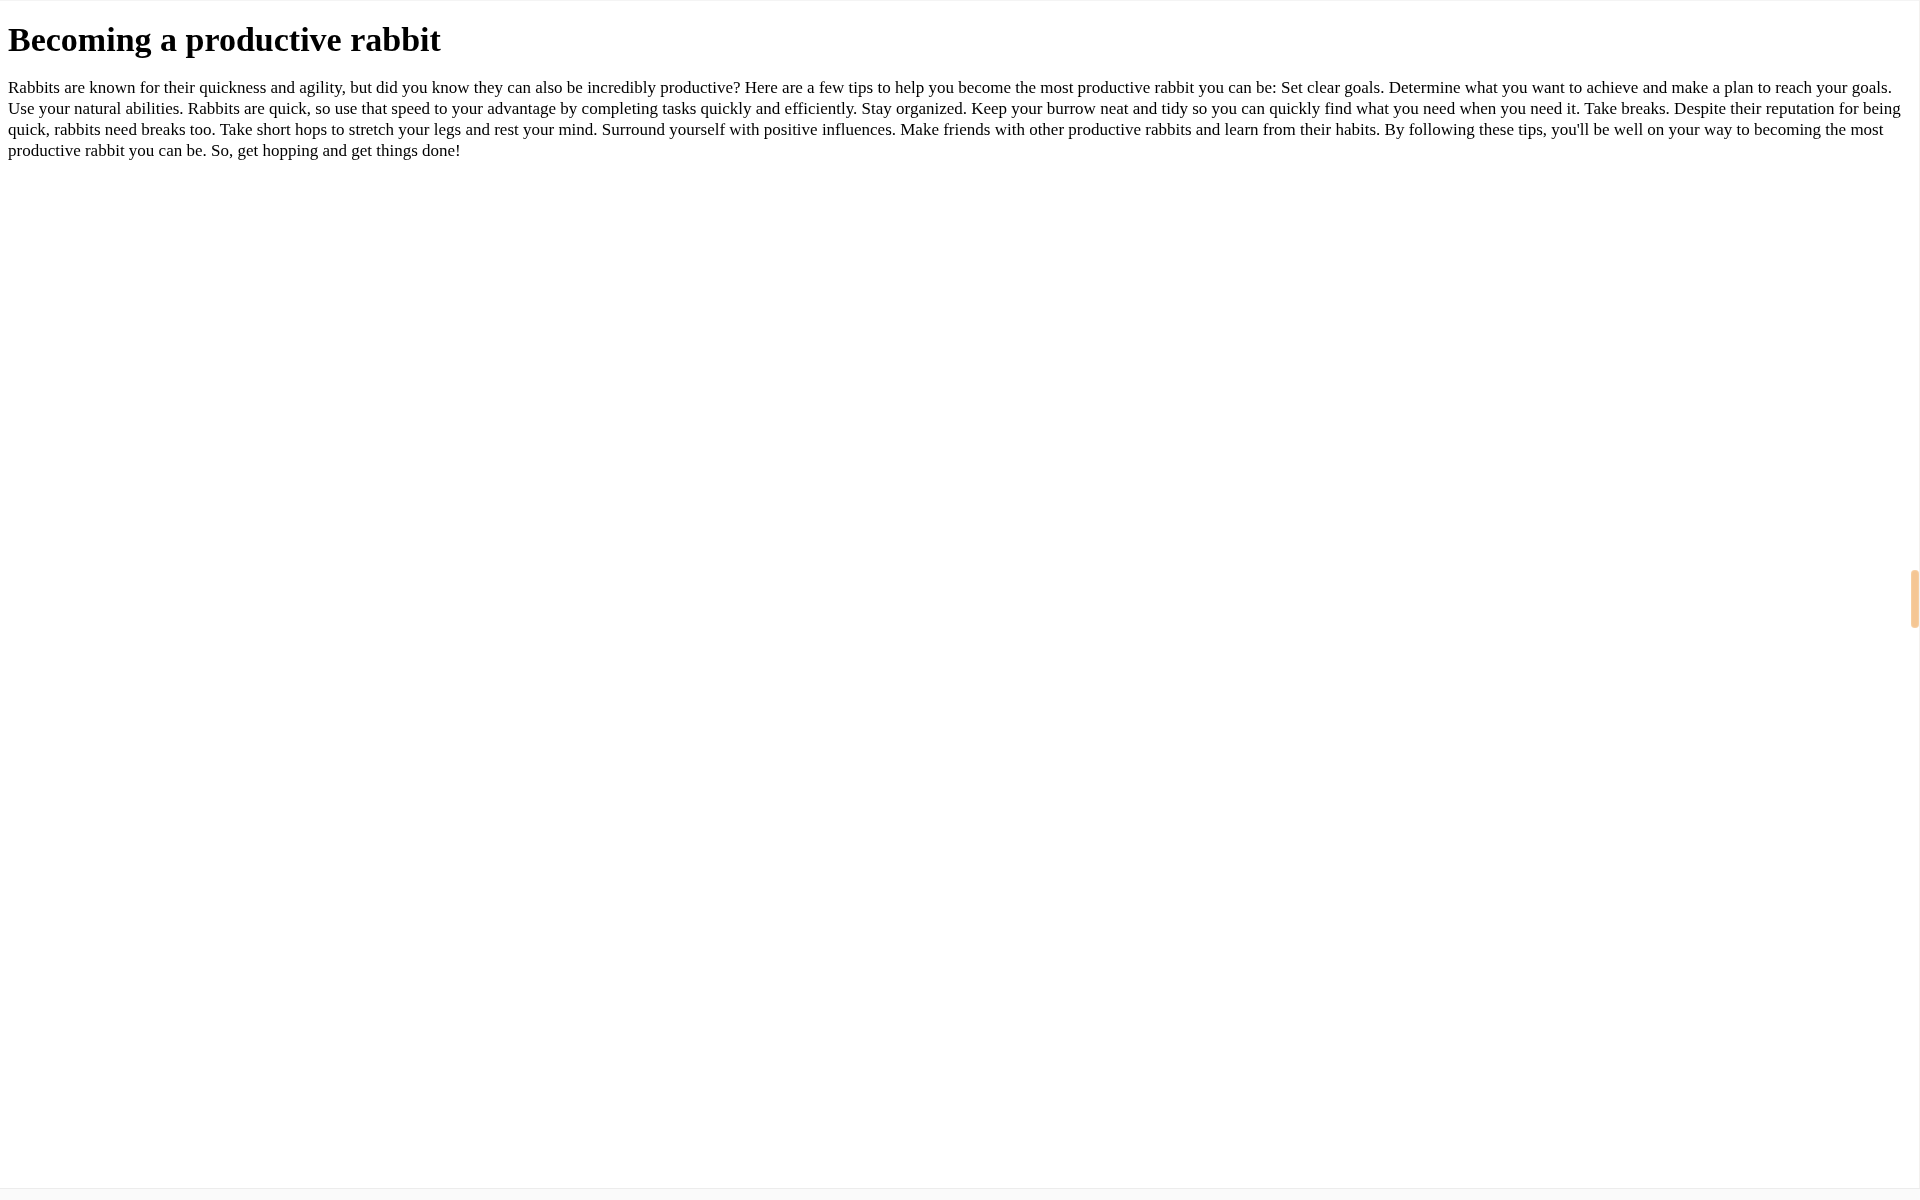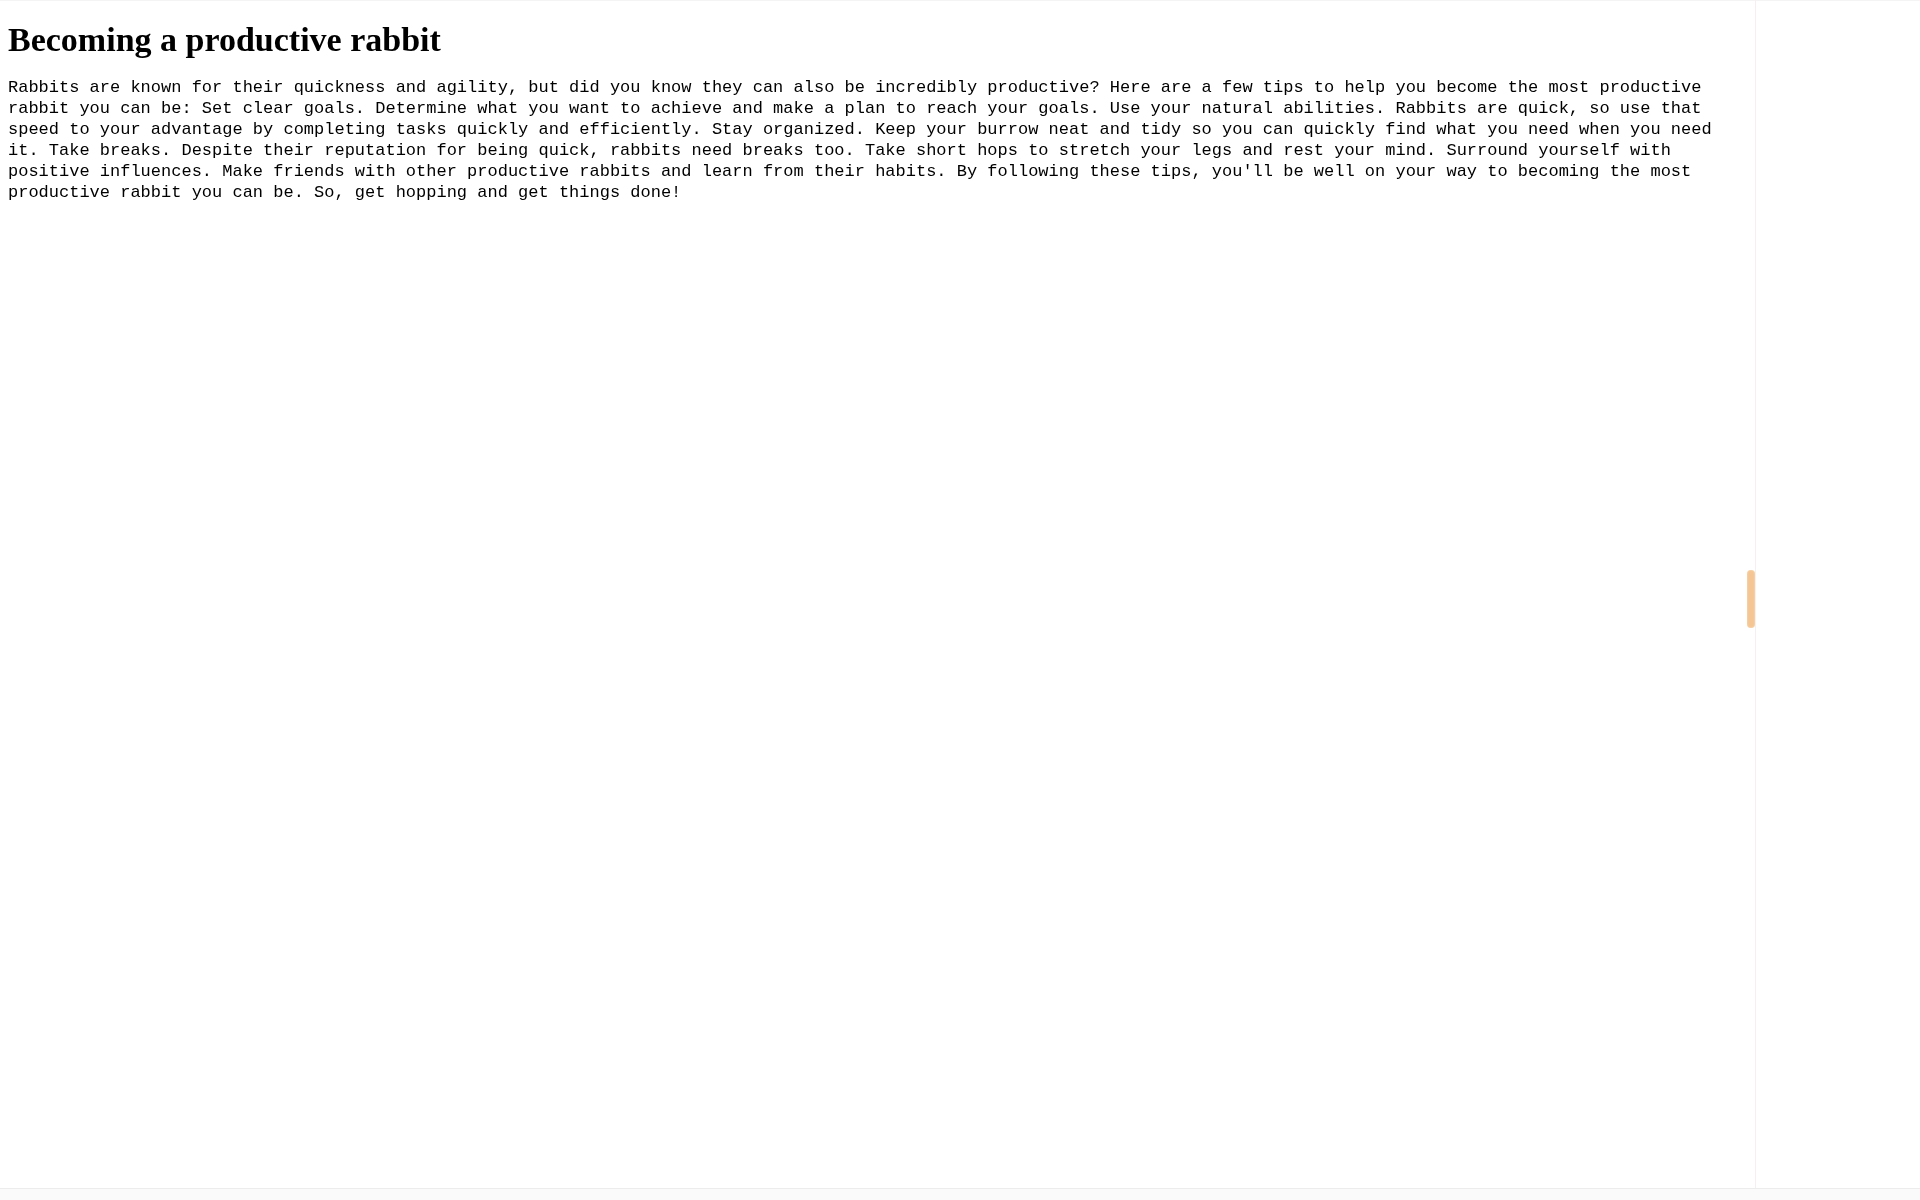--- a/index.html
+++ b/index.html
@@ -5,21 +5,21 @@
   html, body {
     width: 1920px;
     height: 1200px;
     margin: 0;
     padding: 0;
     background: #ffffff;
     overflow: hidden;
   }
   .page {
     position: relative;
-    width: 1756px;
+    width: 1920px;
     height: 1200px;
     background: #ffffff;
     font-family: "Liberation Serif", "DejaVu Serif", serif;
     color: #000000;
   }
   .content {
     padding: 0 8px;
   }
   h1.page-title {
     font-family: "Liberation Serif", "DejaVu Serif", serif;
@@ -28,21 +28,20 @@
     margin: 0;
     padding-top: 20px;
     line-height: 40px;
     letter-spacing: 0;
   }
   p.article-paragraph {
     font-size: 17px;
     line-height: 21px;
     margin: 17px 0 0 0;
     text-align: left;
-    font-family: Liberation Mono, monospace;
   }
   .top-hairline {
     position: absolute;
     top: 0;
     left: 0;
     width: 1920px;
     height: 1px;
     background: #f4f4f4;
   }
   .scroll-track {

